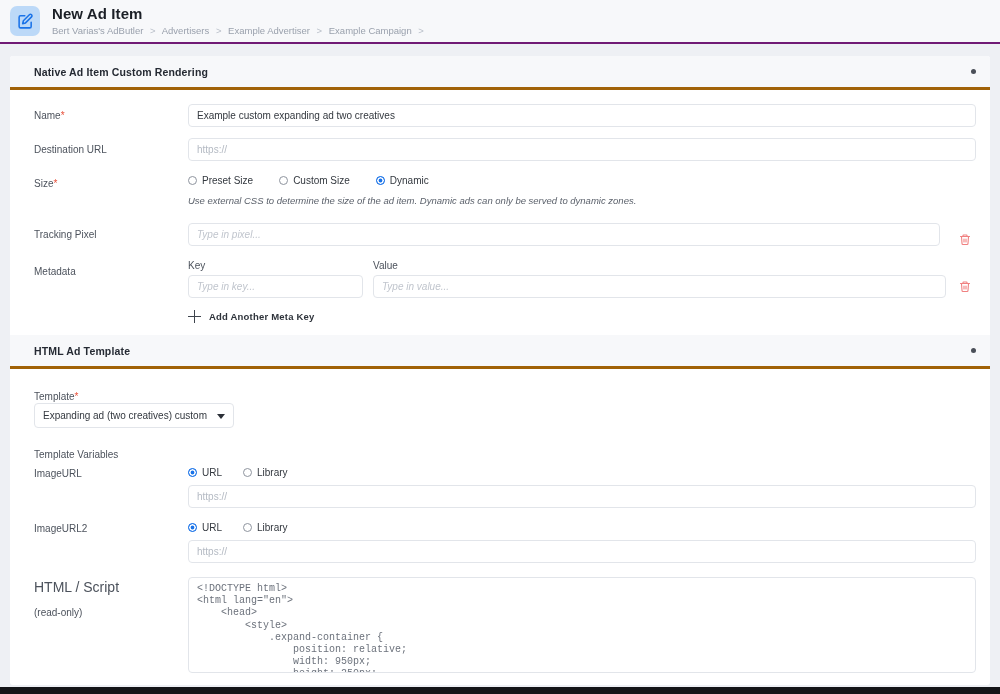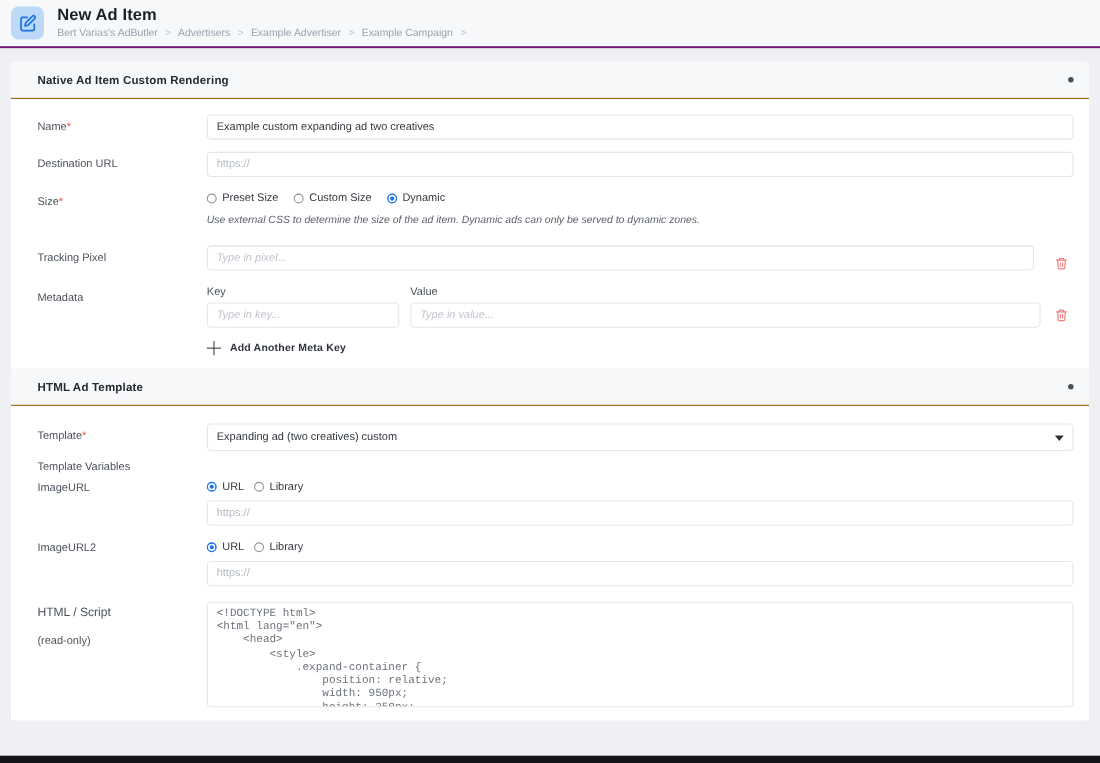--- a/index.html
+++ b/index.html
@@ -57,21 +57,21 @@
     background: #ffffff;
     border-radius: 3px;
     overflow: hidden;
   }
   .section-head {
     background: #f7f8fa;
     height: 34px;
     display: flex;
     align-items: center;
     padding: 0 14px 0 24px;
-    border-bottom: 1px solid #a16207;
+    border-bottom: 3px solid #a16207;
   }
   .section-title {
     font-size: 10.5px;
     font-weight: bold;
     color: #252a33;
     letter-spacing: .15px;
   }
   .section-dot {
     margin-left: auto;
     width: 5px; height: 5px;
@@ -104,21 +104,21 @@
     padding: 0 8px;
     background: #fff;
     font-family: "Liberation Sans", sans-serif;
     outline: none;
     display: block;
   }
   .inp::placeholder { color: #b4bac3; }
   .inp.ph-italic::placeholder { color: #c0c5cd; font-style: italic; }
 
   
-  .radio-line { display: flex; align-items: center; gap: 0; padding-top: 3px; }
+  .radio-line { display: flex; align-items: center; gap: 12px; padding-top: 3px; }
   .radio-opt { display: flex; align-items: center; margin-right: 14px; }
   .radio-opt:last-child { margin-right: 0; }
   .rd {
     width: 9px; height: 9px;
     border-radius: 50%;
     border: 1px solid #8e949e;
     background: #fff;
     flex: none;
     margin-right: 5px;
     position: relative;
@@ -208,21 +208,21 @@
     width: 0; height: 0;
     border-left: 4px solid transparent;
     border-right: 4px solid transparent;
     border-top: 5px solid #2b3038;
     pointer-events: none;
   }
 
   
   .code-row { display: flex; align-items: flex-start; }
   .code-lbl { width: 154px; flex: none; padding-top: 4px; }
-  .code-lbl .l1 { font-size: 11px; color: #4c525c; line-height: 13px; }
+  .code-lbl .l1 { font-size: 14px; color: #4c525c; line-height: 13px; }
   .code-lbl .l2 { font-size: 10px; color: #4c525c; margin-top: 12px; line-height: 13px; }
   .code-box {
     flex: 1 1 auto;
     min-width: 0;
     border: 1px solid #e2e5ea;
     border-radius: 4px;
     background: #fff;
     height: 96px;
     overflow: hidden;
     padding: 5px 8px 0 8px;
@@ -367,21 +367,21 @@
 
     </div>
 
     <div class="section-head">
       <div class="section-title">HTML Ad Template</div>
       <div class="section-dot"></div>
     </div>
 
     <div class="section-body" style="padding-top:16px;">
 
-      <div class="row" style="margin-bottom:8px;">
+      <div class="row" style="margin-bottom:20px;flex-direction:column;">
         <div class="lbl">
           <span>Template</span><span class="req">*</span>
         </div>
         <div class="ctl">
           <div class="sel-wrap">
             <select class="sel">
               <option>Expanding ad (two creatives) custom</option>
             </select>
             <span class="chev"></span>
           </div>

